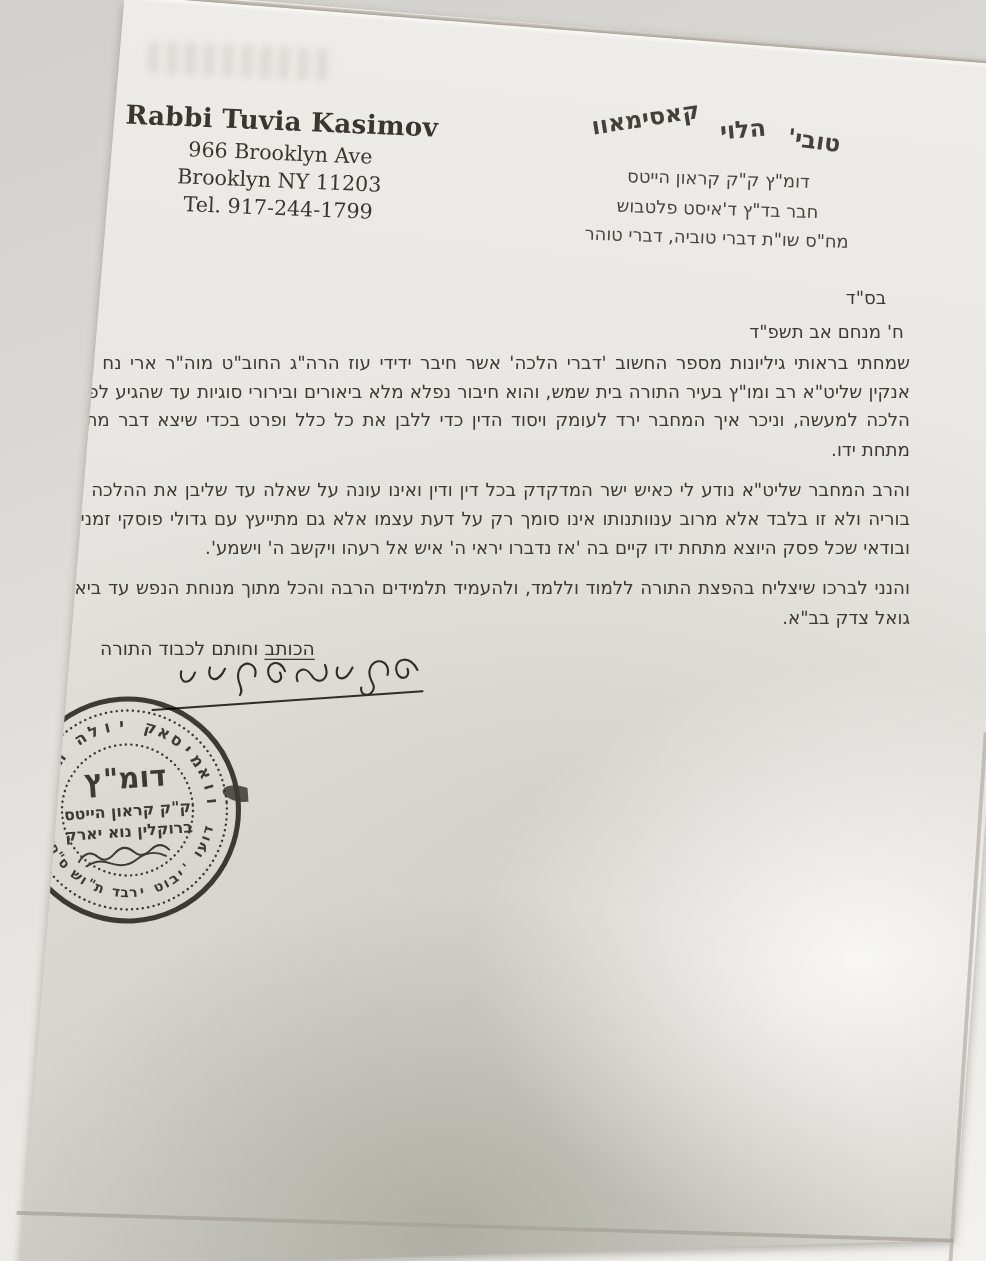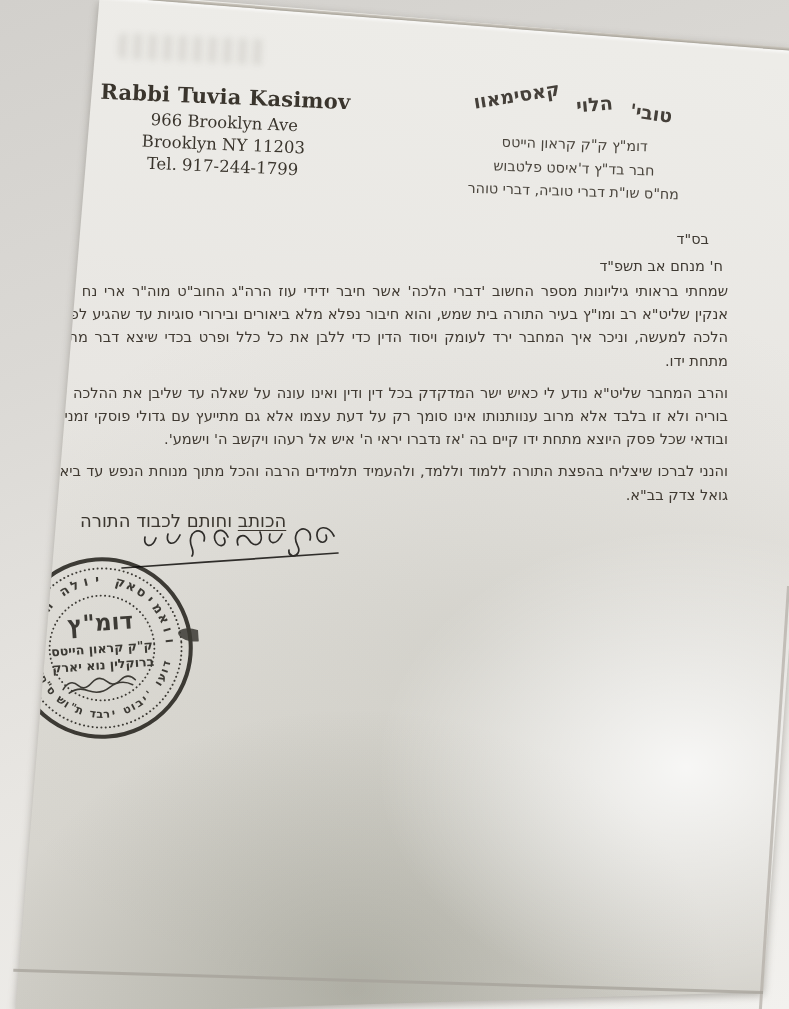--- a/index.html
+++ b/index.html
@@ -50,21 +50,21 @@
   .lh-he-lines{position:absolute;left:428px;top:133px;width:292px;text-align:center;
     direction:rtl;font-size:14.3px;line-height:23.5px;color:#4a453d;transform:rotate(1.8deg);}
 
   .bsd{position:absolute;right:80px;top:231px;direction:rtl;font-size:14.5px;}
   .dateline{position:absolute;right:66px;top:258px;direction:rtl;font-size:14.5px;}
 
   .body-text{position:absolute;left:50px;top:279px;width:678px;direction:rtl;
     text-align:justify;font-size:14.6px;line-height:23.2px;color:#403a32;}
   .body-text p{margin:0 0 9px 0;}
 
-  .closing{position:absolute;left:80px;top:510px;direction:rtl;font-size:18px;color:#3b362f;}
+  .closing{position:absolute;left:80px;top:510px;direction:rtl;font-size:15px;color:#3b362f;}
   .closing .u{text-decoration:underline;text-underline-offset:3px;}
 
   .signature{position:absolute;left:82px;top:520px;width:268px;height:62px;}
   .signature path{stroke:#2f2d2a;stroke-width:1.7;fill:none;stroke-linecap:round;}
 
   .stamp{position:absolute;left:5px;top:551px;width:194px;height:194px;
     transform:rotate(-4deg);mix-blend-mode:multiply;opacity:.94;}
   .stamp text{fill:var(--stamp-ink);font-weight:bold;font-family:"DejaVu Sans",sans-serif;}
   .stamp .ring{stroke:var(--stamp-ink);fill:none;}
   .stamp .scrawl{stroke:var(--stamp-ink);stroke-width:1.6;fill:none;stroke-linecap:round;}

